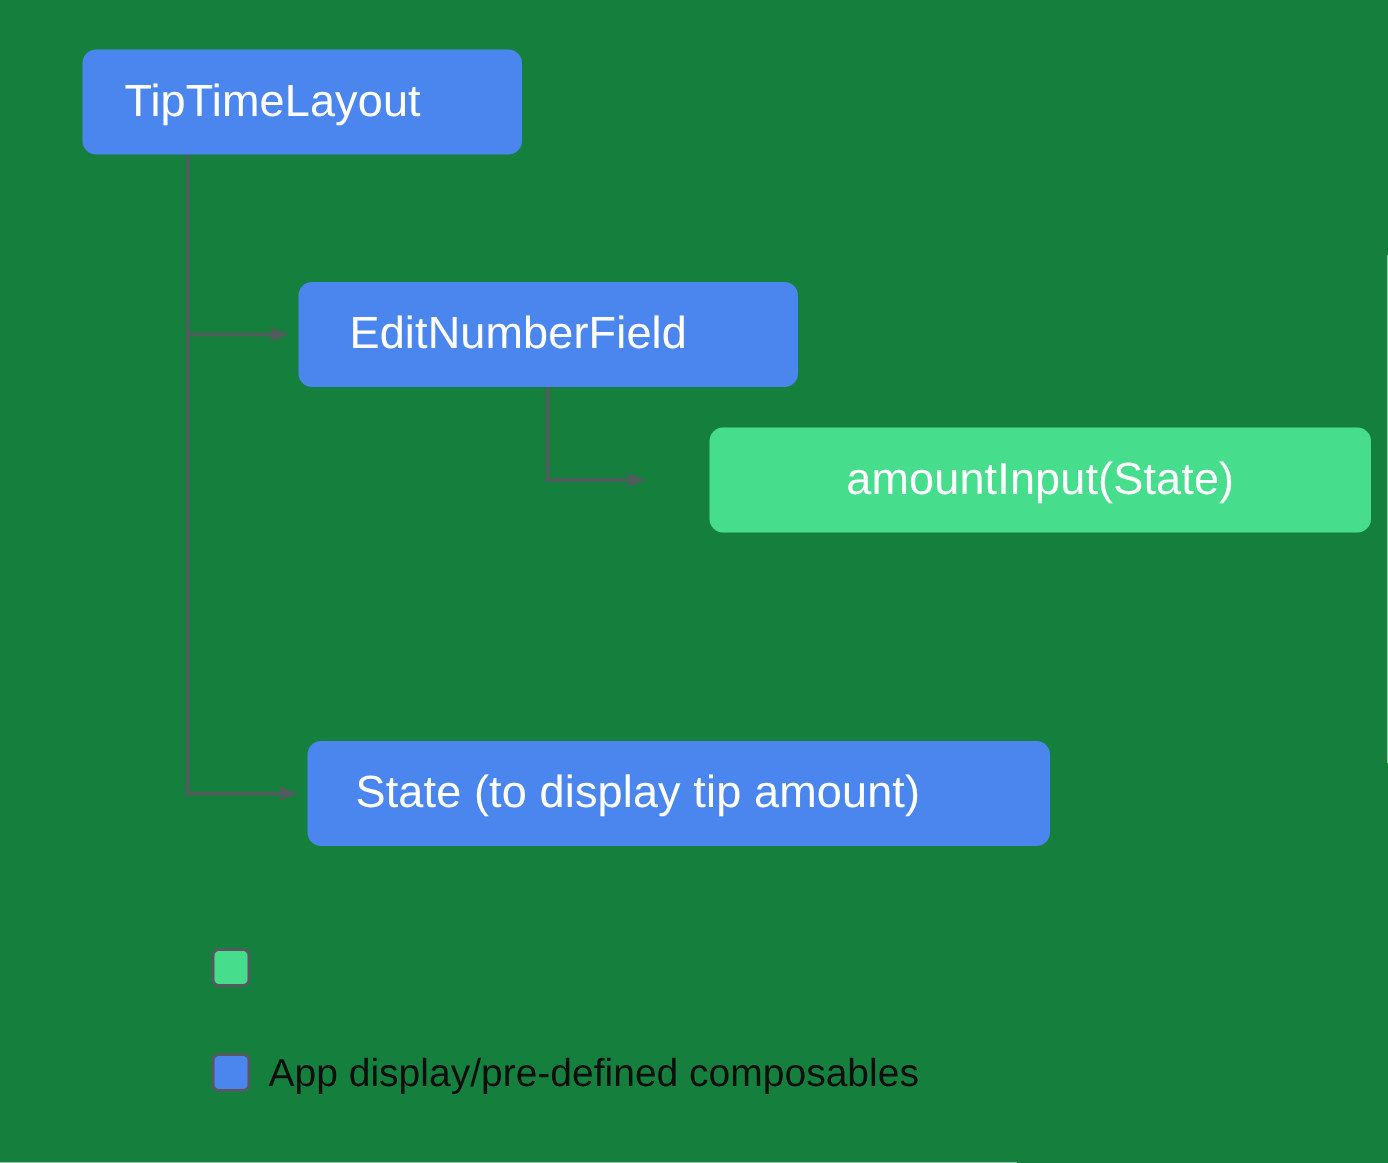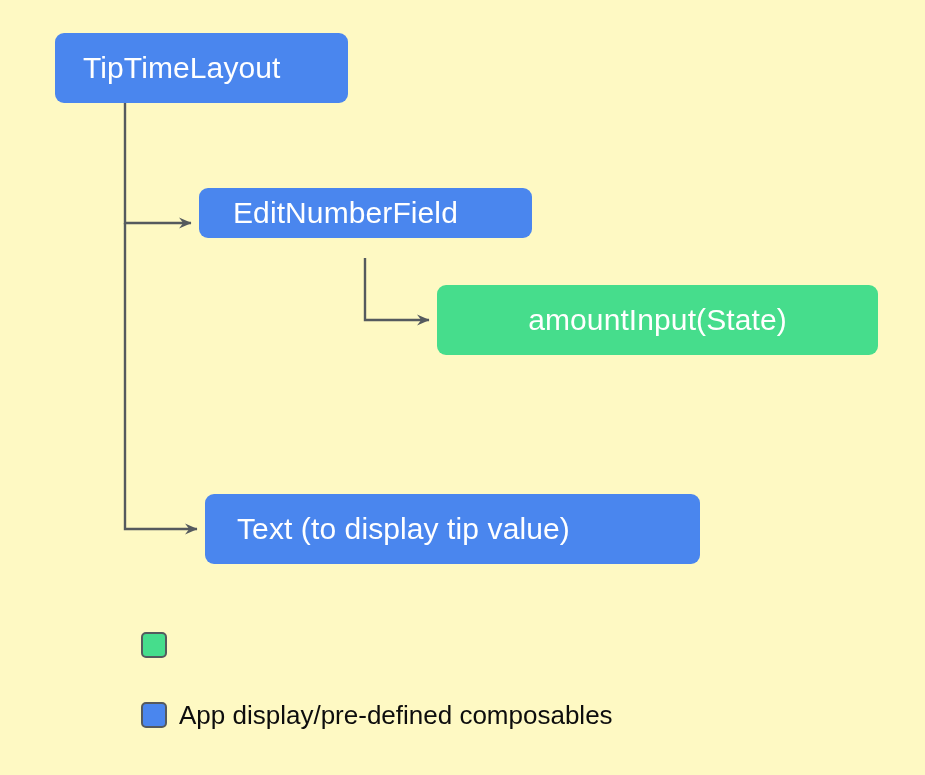--- a/index.html
+++ b/index.html
@@ -11,21 +11,21 @@
     width: 925px;
     height: 775px;
     font-family: "Liberation Sans", sans-serif;
     -webkit-font-smoothing: antialiased;
   }
   #canvas {
     position: relative;
     width: 925px;
     height: 775px;
     overflow: hidden;
-    background: #fef9c3;
+    background: #15803d;
   }
   #edges {
     position: absolute;
     left: 0;
     top: 0;
     width: 925px;
     height: 775px;
     pointer-events: none;
   }
   .node {
@@ -34,27 +34,27 @@
     border-radius: 9px;
     display: flex;
     align-items: center;
     color: #ffffff;
     font-size: 30px;
     line-height: 1;
     letter-spacing: 0.1px;
     white-space: nowrap;
   }
   .node.fill-blue  { background: #4a86ee; }
-  .node.fill-green { background: #46dd8c; }
+  .node.fill-green { background: #46dd8c; margin-left: 36px; }
   .node .node-label { display: block; }
   .node.align-left   { justify-content: flex-start; }
   .node.align-center { justify-content: center; }
 
   #node-tiptimelayout   { left: 55px;  top: 33px;  width: 293px; height: 70px; padding-left: 28px; }
-  #node-editnumberfield { left: 199px; top: 188px; width: 333px; height: 50px; padding-left: 34px; }
+  #node-editnumberfield { left: 199px; top: 188px; width: 333px; height: 70px; padding-left: 34px; }
   #node-amountinput     { left: 437px; top: 285px; width: 441px; height: 70px; }
   #node-text            { left: 205px; top: 494px; width: 495px; height: 70px; padding-left: 32px; }
 
   .legend {
     position: absolute;
     left: 141px;
     display: flex;
     align-items: center;
   }
   #legend-state  { top: 632px; }
@@ -102,21 +102,21 @@
 
   <div class="node fill-blue align-left" id="node-editnumberfield">
     <span class="node-label">EditNumberField</span>
   </div>
 
   <div class="node fill-green align-center" id="node-amountinput">
     <span class="node-label">amountInput(State)</span>
   </div>
 
   <div class="node fill-blue align-left" id="node-text">
-    <span class="node-label">Text (to display tip value)</span>
+    <span class="node-label">State (to display tip amount)</span>
   </div>
 
   <div class="legend" id="legend-state">
     <span class="legend-swatch fill-green"></span>
   </div>
 
   <div class="legend" id="legend-app">
     <span class="legend-swatch fill-blue"></span>
     <span class="legend-label">App display/pre-defined composables</span>
   </div>

